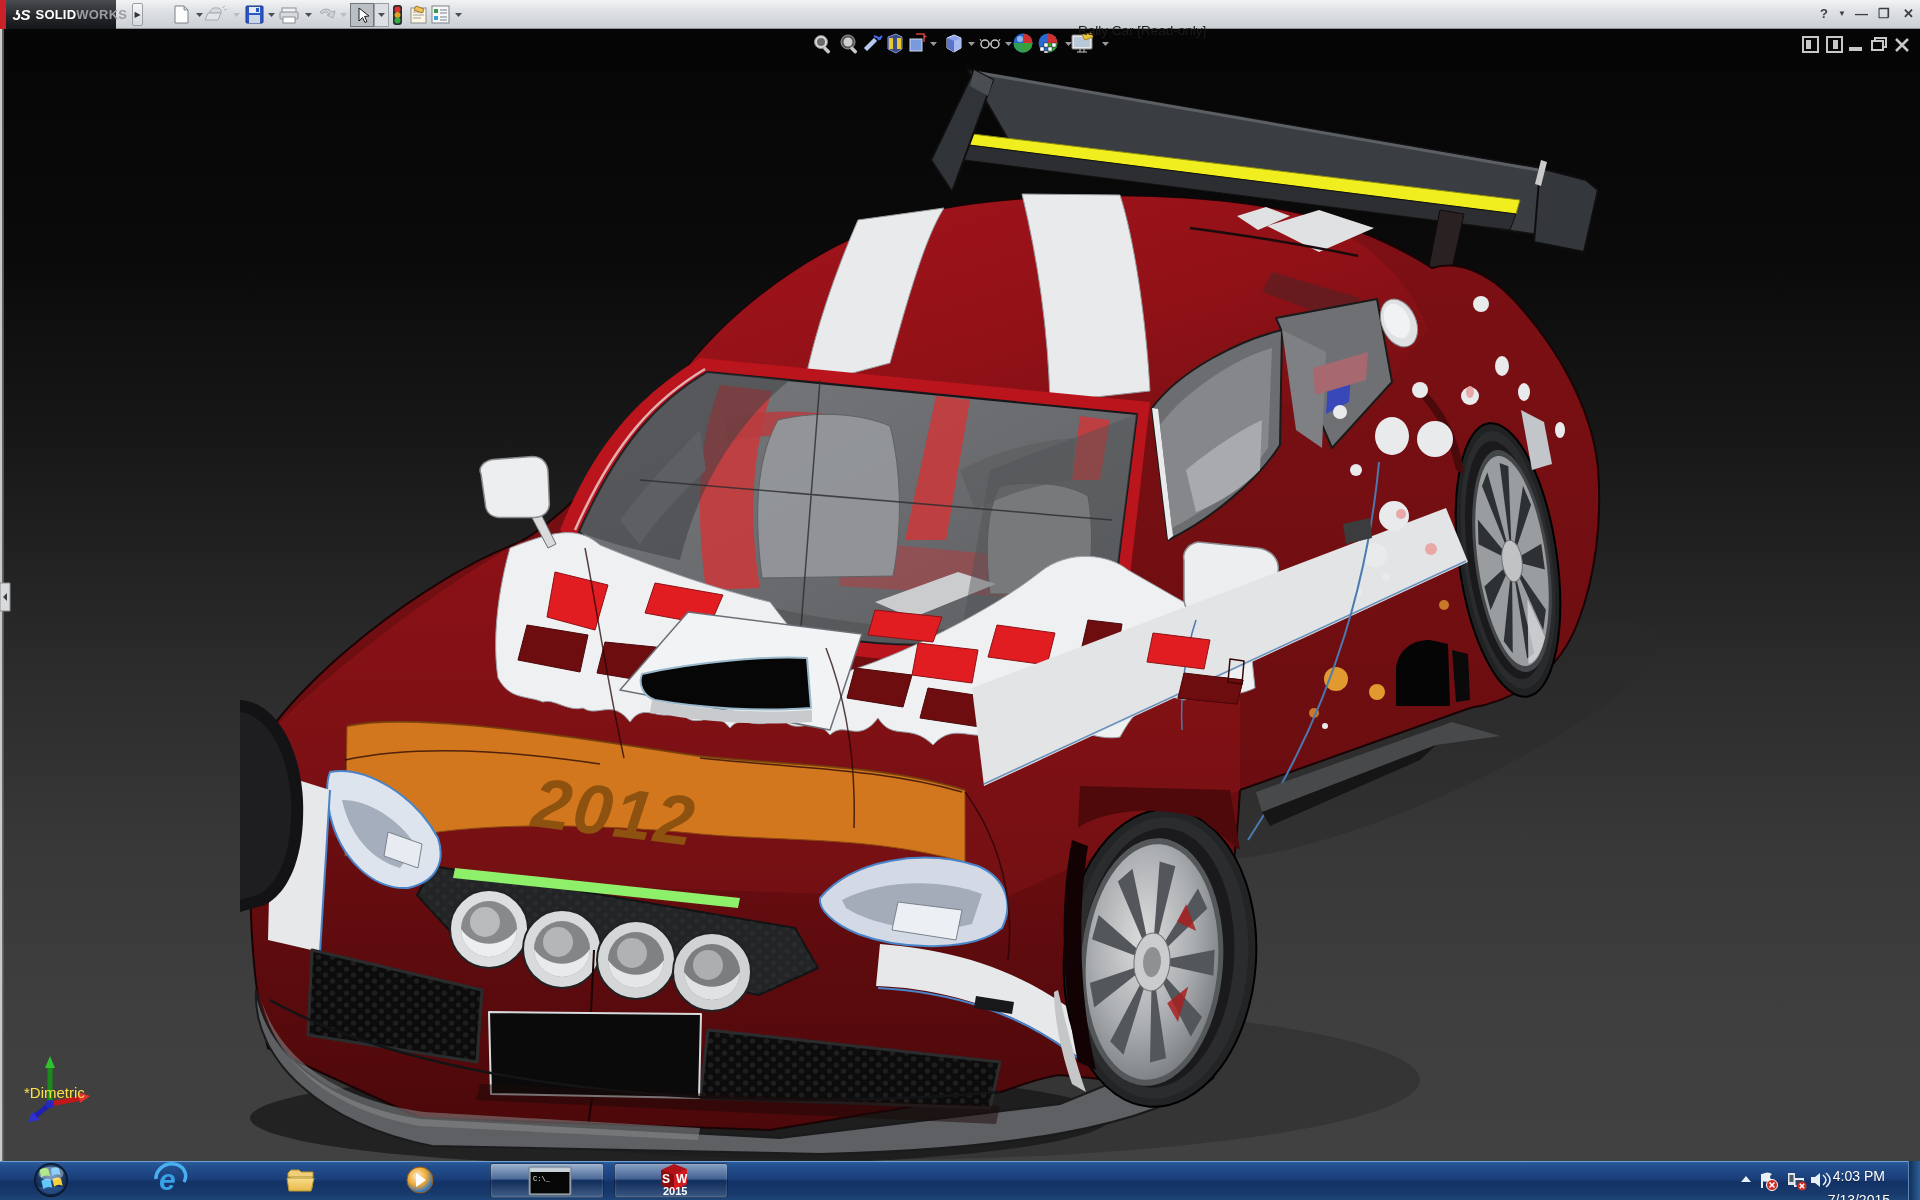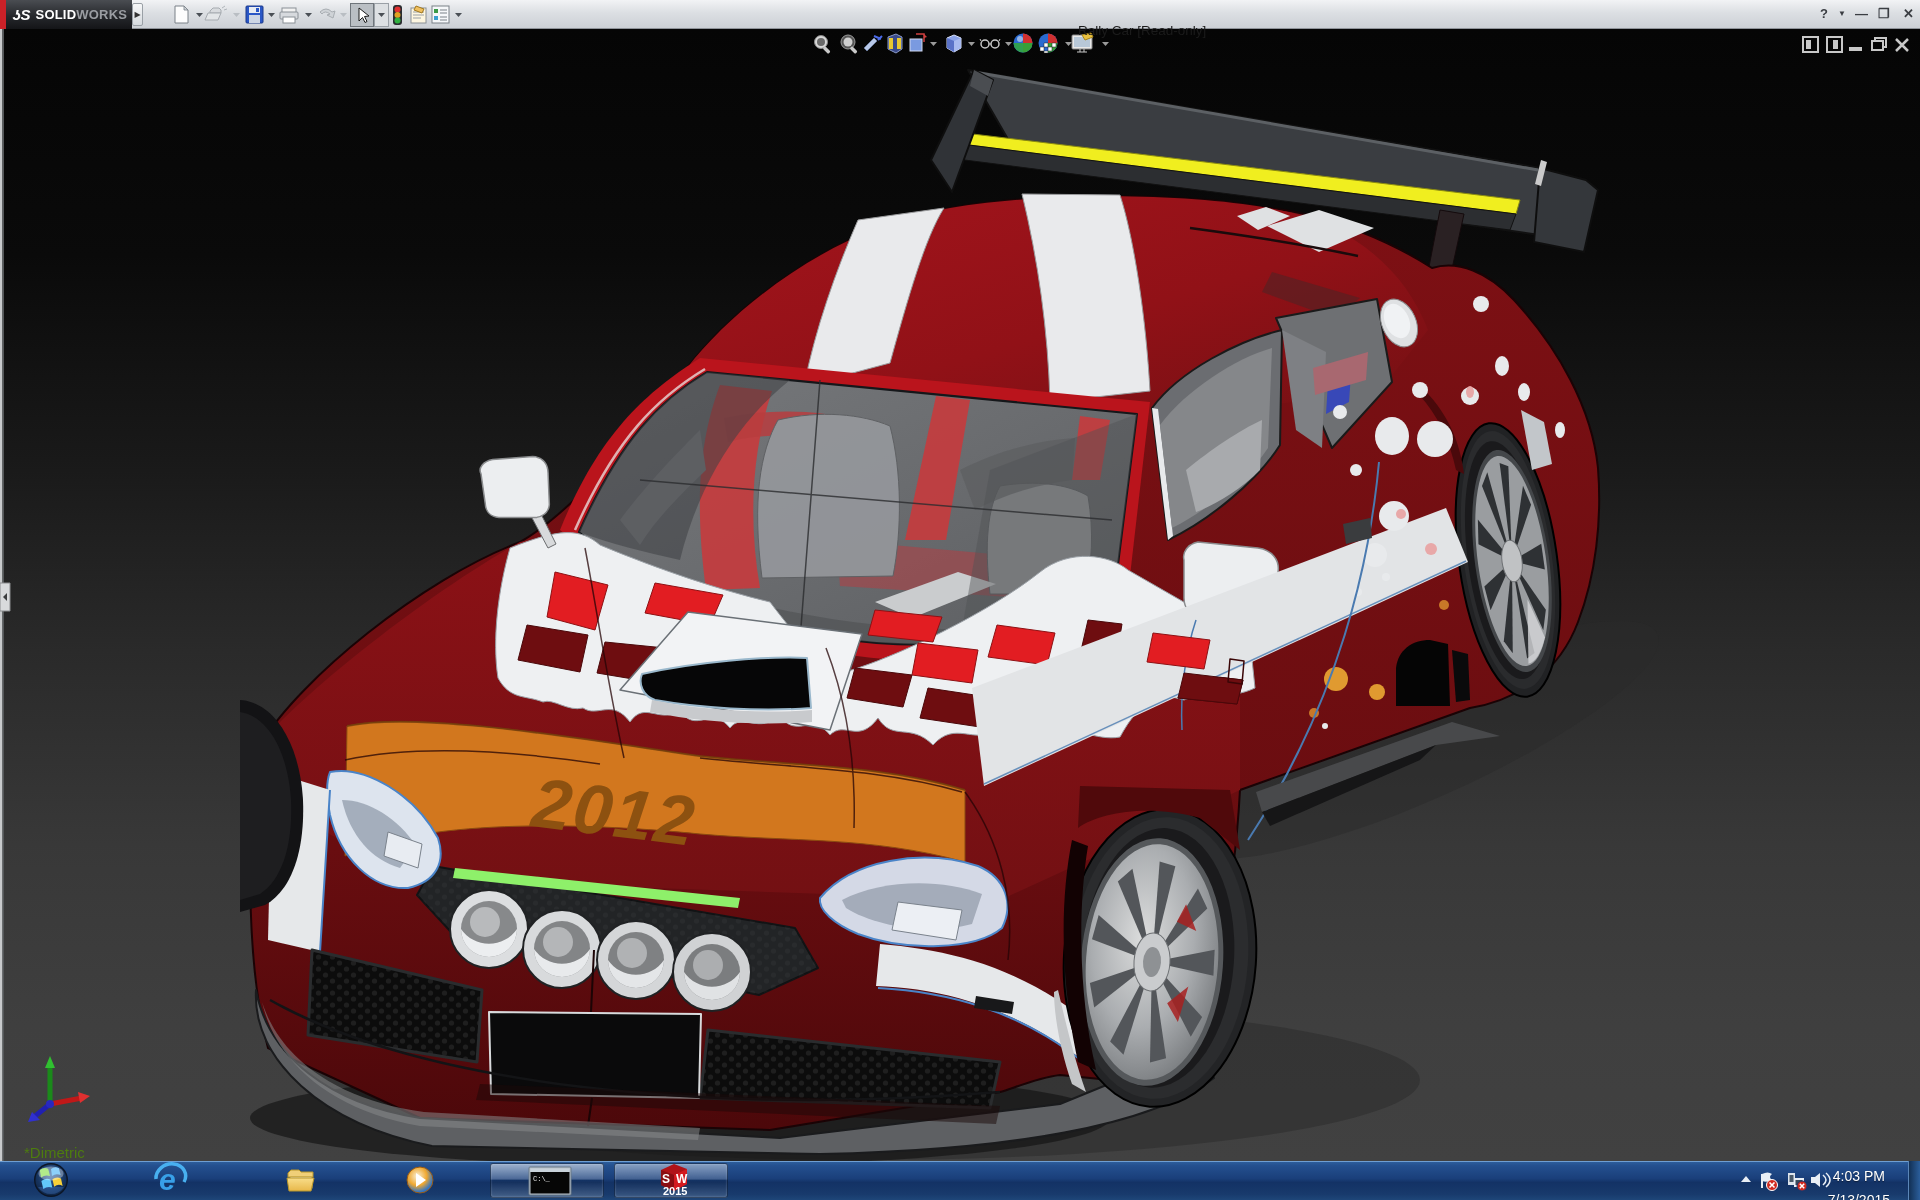--- a/index.html
+++ b/index.html
@@ -1,30 +1,30 @@
 <!DOCTYPE html>
 <html><head><meta charset="utf-8"><style>
 *{margin:0;padding:0;box-sizing:border-box}
 body{width:1920px;height:1200px;overflow:hidden;font-family:"Liberation Sans",sans-serif}
 #root{position:relative;width:1920px;height:1200px;background:#000;overflow:hidden}
 
 #titlebar{position:absolute;left:0;top:0;width:1920px;height:29px;background:linear-gradient(#f2f3f5,#dcdfe3 45%,#ccd0d5);border-bottom:1px solid #8f9399;z-index:5}
 #redtab{position:absolute;left:0;top:0;width:6px;height:29px;background:#cb2128}
-#logobox{position:absolute;left:6px;top:0;width:126px;height:29px;background:linear-gradient(#4a4d52,#26282c 55%,#141518);color:#fff;display:flex;align-items:center}
+#logobox{position:absolute;left:6px;top:0;width:110px;height:29px;background:linear-gradient(#4a4d52,#26282c 55%,#141518);color:#fff;display:flex;align-items:center}
 #logobox .ds{font-style:italic;font-weight:bold;font-size:15px;margin-left:7px;margin-right:5px}
 #logobox .sw{font-size:13px;letter-spacing:.2px;font-weight:bold}
 #logobox .sw i{font-style:normal;font-weight:bold;color:#9a9da2}
 #expandtab{position:absolute;left:132px;top:3px;width:11px;height:23px;background:linear-gradient(#f6f7f8,#d6dade);border:1px solid #9aa0a6;border-radius:2px;font-size:8px;color:#333;display:flex;align-items:center;justify-content:center}
 .tbtxt{position:absolute;top:23px;font-size:13.5px;color:#1b1b1b}
 #wintitle{left:1078px}
 .wbtn{position:absolute;top:6px;color:#3a3d42;font-size:13px;font-weight:bold}
 
 #viewport{position:absolute;left:0;top:29px;width:1920px;height:1132px;background:linear-gradient(#050505 0%,#0a0a0a 20%,#191919 38%,#2a2a2a 55%,#383838 72%,#3f3f3f 88%,#414141 100%);z-index:1}
 #cansvg{position:absolute;left:0;top:0;z-index:2}
-#dimetric{position:absolute;left:24px;top:1144px;font-size:15px;color:#4d7c0f;z-index:3}
+#dimetric{position:absolute;left:24px;top:1084px;font-size:15px;color:#fde047;z-index:3}
 
 #taskbar{position:absolute;left:0;top:1161px;width:1920px;height:39px;z-index:5;background:linear-gradient(#2f619f 0%,#24508f 12%,#1a3f7a 45%,#133265 55%,#183a6c 85%,#1e4679 100%)}
 #taskbar:before{content:"";position:absolute;left:0;top:0;width:100%;height:1px;background:#6f9fd2}
 .tkbtn{position:absolute;top:2px;height:35px;width:114px;border-radius:3px;background:linear-gradient(rgba(255,255,255,.28),rgba(255,255,255,.10) 45%,rgba(0,0,0,.12) 50%,rgba(255,255,255,.06));border:1px solid rgba(10,30,60,.65);box-shadow:inset 0 0 2px rgba(255,255,255,.35)}
 #clock{position:absolute;right:30px;top:3px;color:#fff;font-size:14px;text-align:center;line-height:24px;text-shadow:0 1px 1px rgba(0,0,0,.5)}
 #showdesk{position:absolute;right:0;top:0;width:12px;height:39px;border-left:1px solid #5b86b8;background:linear-gradient(90deg,#123055,#2b5e9b)}
 </style></head>
 <body>
 <div id="root">
 

